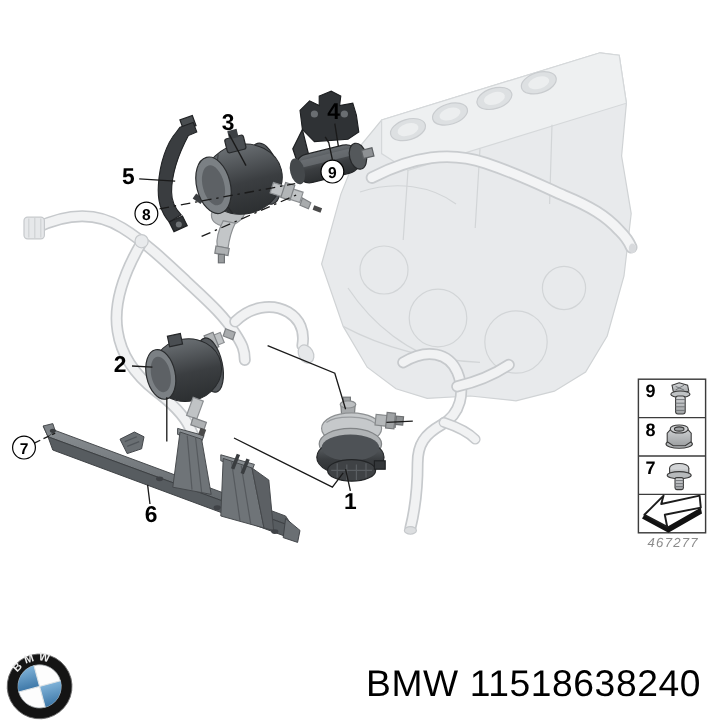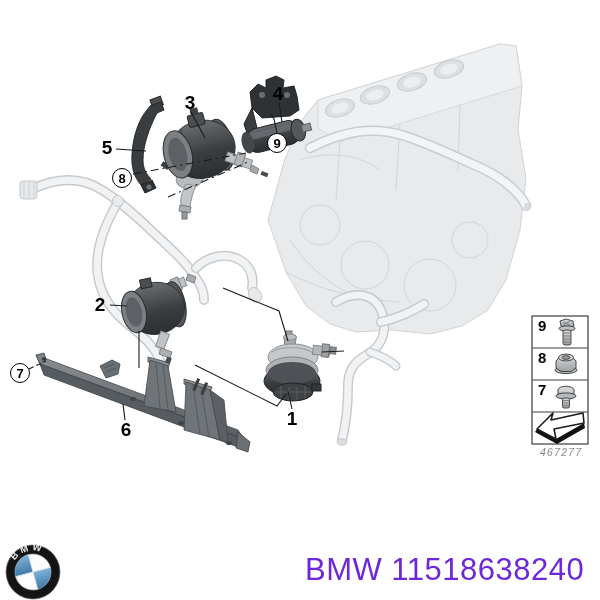--- a/index.html
+++ b/index.html
@@ -10,21 +10,21 @@
   .diagram-svg{position:absolute;left:0;top:0;}
   .callout{
     position:absolute;width:20px;height:20px;display:flex;align-items:center;justify-content:center;
     font-weight:bold;color:#000;z-index:5;user-select:none;
   }
   .callout.plain{font-size:19px;}
   .callout.circled{
     font-size:13px;border:1.8px solid #000;border-radius:50%;background:#fff;box-sizing:border-box;
   }
   .part-number{
-    position:absolute;left:305px;top:552px;font-size:31px;letter-spacing:.5px;color:#6d28d9;
+    position:absolute;left:305px;top:552px;font-size:31px;letter-spacing:.5px;color:#000000;
     white-space:nowrap;z-index:5;
   }
   .legend-num{font:bold 15px "Liberation Sans",sans-serif;fill:#000;}
   .code-text{font:italic 11px "Liberation Sans",sans-serif;fill:#8b8b8b;letter-spacing:1px;}
   .bmw-text{font:bold 9.5px "Liberation Sans",sans-serif;fill:#ececec;letter-spacing:3px;}
 </style>
 </head>
 <body>
 
 <div class="stage">

